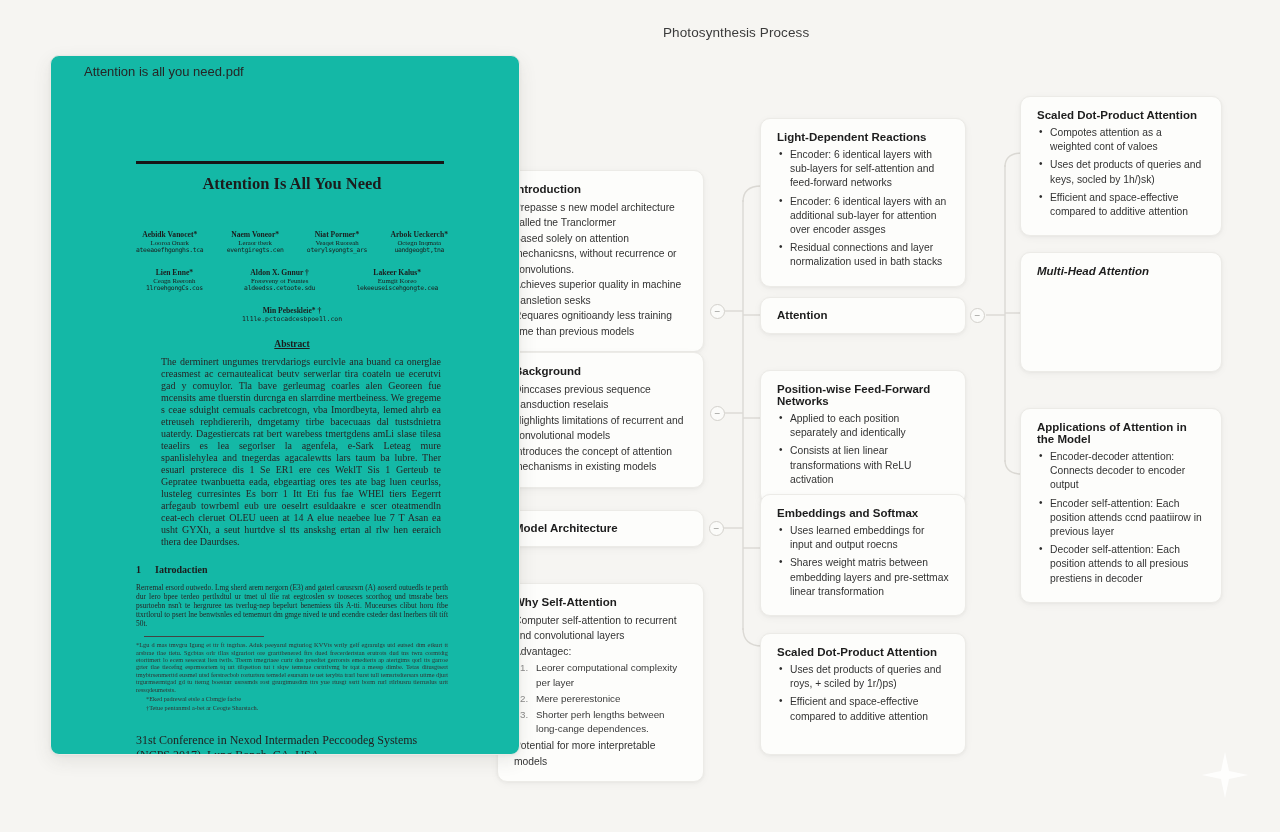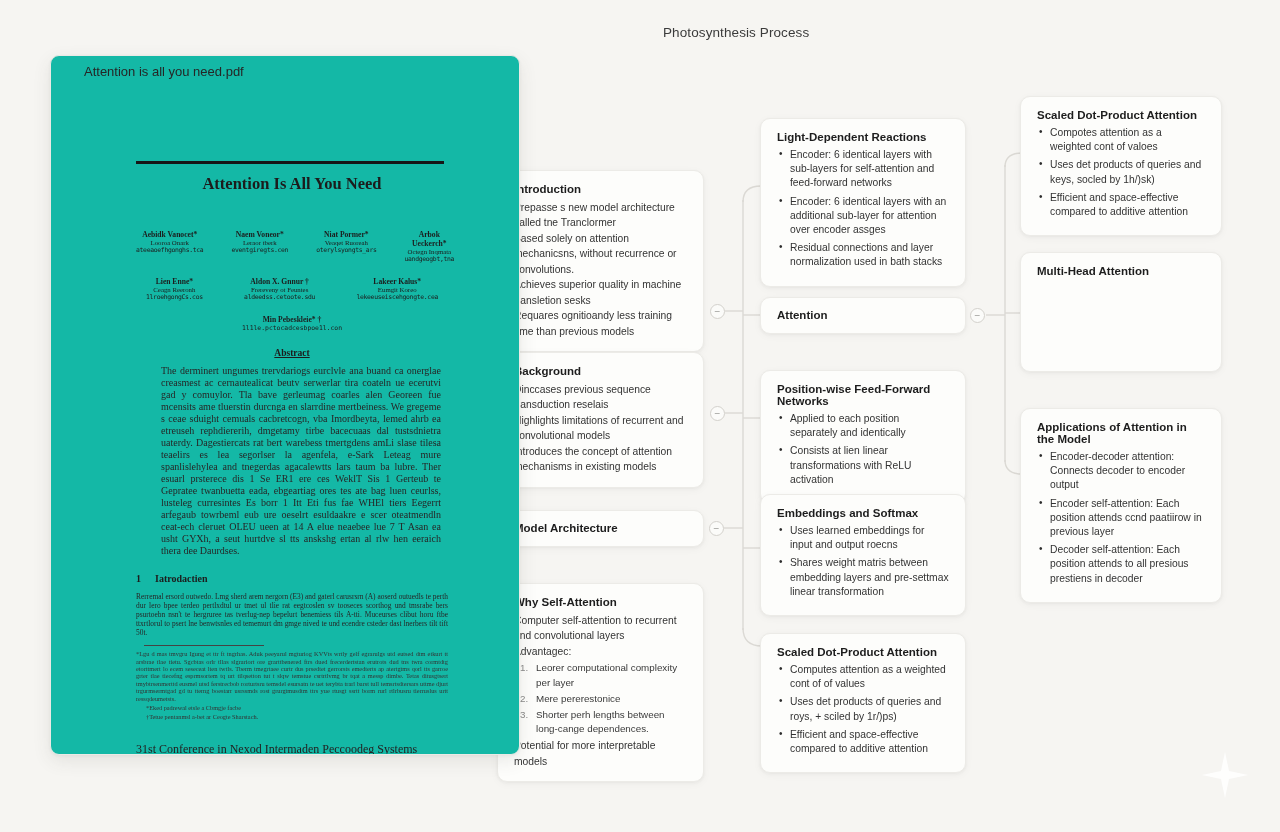--- a/index.html
+++ b/index.html
@@ -32,21 +32,21 @@
 
   
   .pdf-panel { position:absolute; left:50px; top:55px; width:470px; height:700px; background:#14b8a6;
                border:1px solid #ebeae6; border-radius:9px; z-index:5;
                box-shadow:0 6px 18px rgba(70,70,60,.10), 0 1px 3px rgba(70,70,60,.06); overflow:hidden; }
   .pdf-filename { position:absolute; left:33px; top:8px; font-size:13px; color:#262626; }
 
   .paper { position:absolute; left:85px; top:105px; width:312px; font-family:"Liberation Serif", serif; color:#1c1c1c; }
   .paper-rule { width:308px; height:3px; background:#161616; margin-bottom:10px; }
   .paper-title { text-align:center; font-size:16.5px; font-weight:700; margin-bottom:36px; }
-  .auth-row { display:flex; justify-content:space-between; margin-bottom:14px;gap:28px; }
+  .auth-row { display:flex; justify-content:space-between; margin-bottom:14px; }
   .auth-row.r2 { padding:0 10px; }
   .auth { text-align:center; }
   .auth .nm { font-size:7.6px; font-weight:700; }
   .auth .af { font-size:6.8px; }
   .auth .em { font-size:6.4px; font-family:"DejaVu Sans Mono", monospace; letter-spacing:-0.3px; }
   .auth-solo { text-align:center; margin-bottom:16px; }
   .abs-head { text-align:center; font-size:9.5px; font-weight:700; margin-bottom:7px;text-decoration:underline; }
   .abs-text { margin:0 6px 0 25px; width:280px; font-size:10px; line-height:1.2; text-align:justify; color:#262626; }
   .intro-head { font-size:10px; font-weight:700; margin:16px 0 8px 0; }
   .intro-head .num { margin-right:14px; }
@@ -142,36 +142,35 @@
     <div class="ntitle">Embeddings and Softmax</div>
     <ul>
       <li>Uses learned embeddings for input and output roecns</li>
       <li>Shares weight matris between embedding layers and pre-settmax linear transformation</li>
     </ul>
   </div>
 
   <div class="node" style="left:760px; top:633px; width:206px; min-height:122px;">
     <div class="ntitle">Scaled Dot-Product Attention</div>
     <ul>
-      <li>Computes attention as a weighted cont of of values</li>
       <li>Uses det products of queries and roys,  +  sciled by 1r/)ps)</li>
       <li>Efficient and space-effective compared to additive attention</li>
     </ul>
   </div>
 
   <div class="node" style="left:1020px; top:96px; width:202px; min-height:118px;">
     <div class="ntitle">Scaled Dot-Product Attention</div>
     <ul>
       <li>Compotes attention as a weighted cont of valoes</li>
       <li>Uses det products of queries and keys, socled by 1h/)sk)</li>
       <li>Efficient and space-effective compared to additive attention</li>
     </ul>
   </div>
 
-  <div class="node" style="left:1020px; top:252px; width:202px; min-height:120px;">
+  <div class="node" style="left:1020px; top:252px; width:202px; min-height:120px;font-style:italic;">
     <div class="ntitle">Multi-Head Attention</div>
   </div>
 
   <div class="node" style="left:1020px; top:408px; width:202px; min-height:137px;">
     <div class="ntitle">Applications of Attention in the Model</div>
     <ul>
       <li>Encoder-decoder attention: Connects decoder to encoder output</li>
       <li>Encoder self-attention: Each position attends ccnd paatiirow in previous layer</li>
       <li>Decoder self-attention: Each position attends to all presious prestiens in decoder</li>
     </ul>

